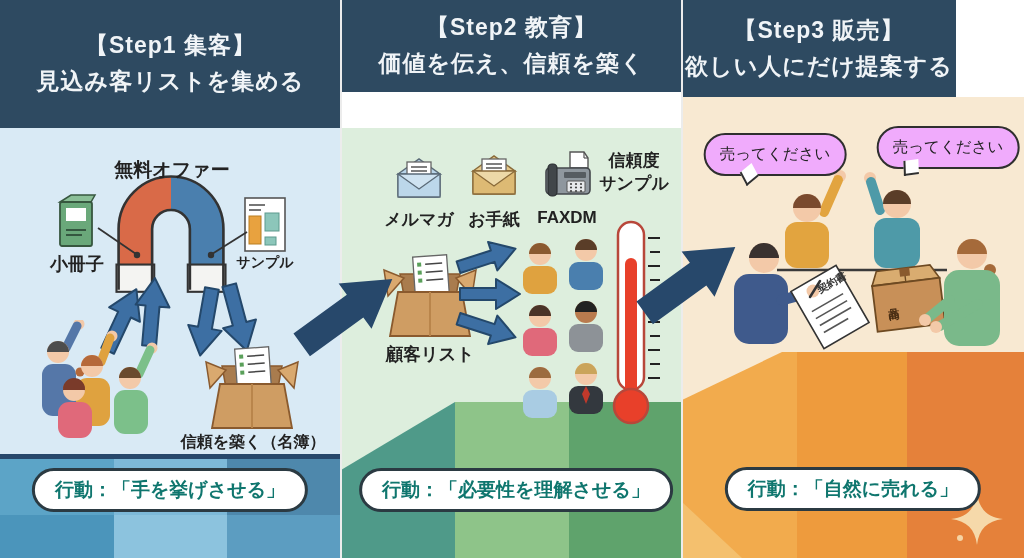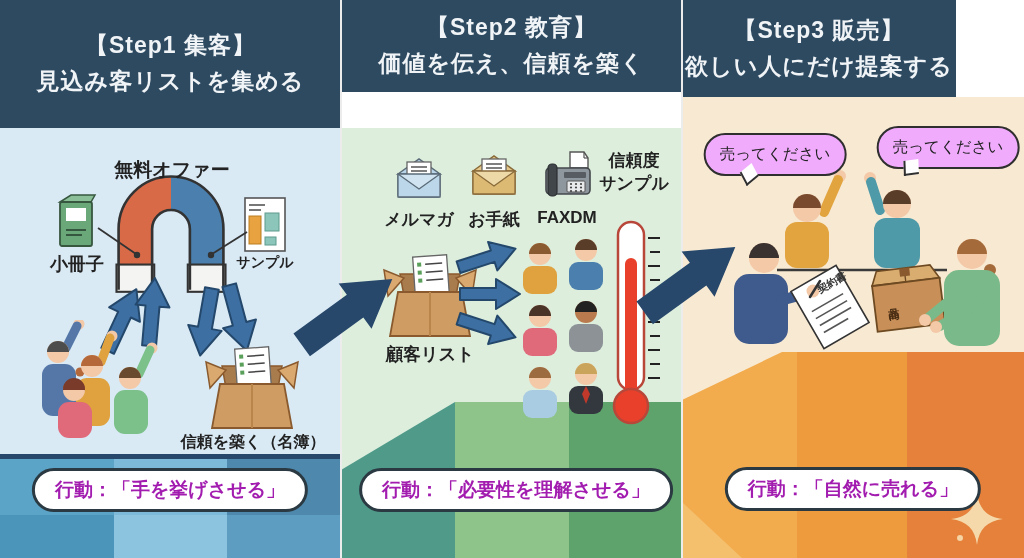--- a/index.html
+++ b/index.html
@@ -15,21 +15,21 @@
     font-size:23px;line-height:1.55;letter-spacing:1px;z-index:2;
   }
   .body-bg{z-index:0;}
   .lbl{
     position:absolute;transform:translateX(-50%);white-space:nowrap;
     font-weight:bold;color:#222;text-align:center;z-index:3;
   }
   .pill{
     position:absolute;transform:translateX(-50%);white-space:nowrap;
     background:#fff;border:3px solid #2b3a42;border-radius:26px;
-    padding:6px 20px;font-size:19px;font-weight:bold;color:#a21caf;z-index:4;
+    padding:6px 20px;font-size:19px;font-weight:bold;color:#0f766e;z-index:4;
   }
   .bubble{
     position:absolute;transform:translateX(-50%);white-space:nowrap;
     background:#f0abfc;border:2.5px solid #2f2f2f;border-radius:50px;
     padding:9px 14px;font-size:15.5px;font-weight:normal;color:#222;z-index:3;
   }
   .bubble::after{
     content:"";position:absolute;width:13px;height:13px;background:#fff;
     border-right:2.5px solid #2f2f2f;border-bottom:2.5px solid #2f2f2f;
     bottom:-8px;transform:rotate(62deg) skew(12deg);

